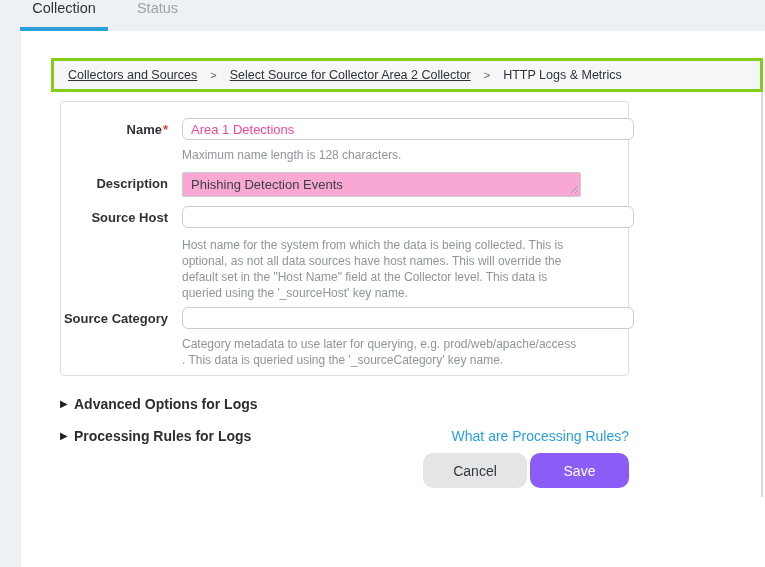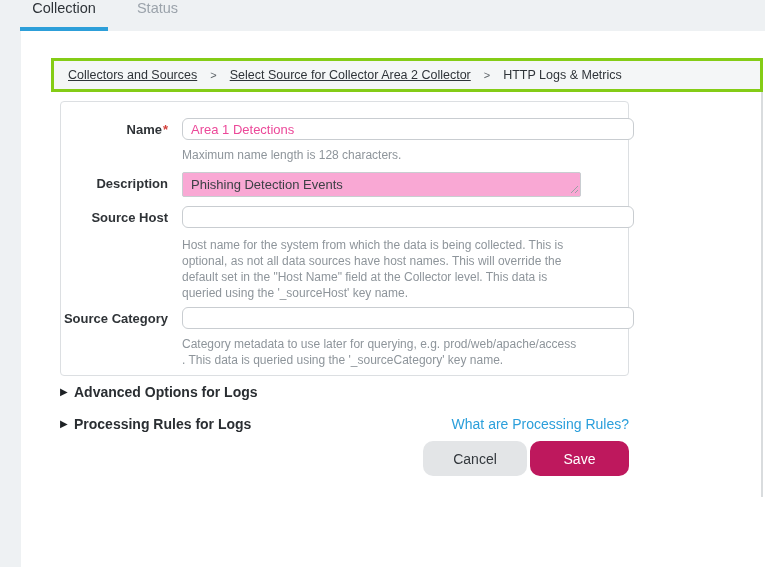--- a/index.html
+++ b/index.html
@@ -54,35 +54,35 @@
     overflow: hidden; display: block; line-height: 17px; }
   .resize-handle { position: absolute; right: 2px; bottom: 3px; width: 9px; height: 9px; pointer-events: none; }
   .helper { font-size: 12px; line-height: 16px; color: #8e959b; margin-top: 7px; width: 400px; }
   .row-name { margin-bottom: 9px; }
   .row-description { margin-bottom: 9px; }
   .row-source-host { margin-bottom: 6px; }
   .row-source-host .helper { margin-top: 9px; }
   .row-source-category { margin-bottom: 4px; }
 
   
-  .lower { margin-top: 8px; }
+  .lower { margin-top: 20px; }
   .section-row { display: flex; align-items: center; margin-bottom: 16px; }
   .section-row.split { justify-content: space-between; margin-bottom: 9px; }
   .section-head { display: flex; align-items: center; cursor: pointer; }
   .tri { width: 14px; font-size: 10px; color: #1d2125; line-height: 1; flex: none; }
   .tri::before { content: "\25B6"; }
   .section-label { font-size: 14px; font-weight: bold; color: #2a2e32; }
   .help-link { font-size: 14px; color: #2b9fdb; text-decoration: none; cursor: pointer; }
 
   
   .button-row { display: flex; justify-content: flex-end; gap: 3px; }
   .btn { height: 35px; border: none; border-radius: 10px; font-family: "Liberation Sans", "DejaVu Sans", sans-serif;
     font-size: 14px; cursor: pointer; }
   .btn-cancel { width: 104px; background: #e3e5e7; color: #33383d; }
-  .btn-save { width: 99px; background: #be185d; color: #ffffff; }
+  .btn-save { width: 99px; background: #8b5cf6; color: #ffffff; }
 
   
   .scrollbar { position: absolute; right: 2px; top: 61px; width: 2px; height: 405px; background: #d9dcde; }
 </style>
 </head>
 <body>
 
 <div class="page">
 
   <div class="top-band"></div>

